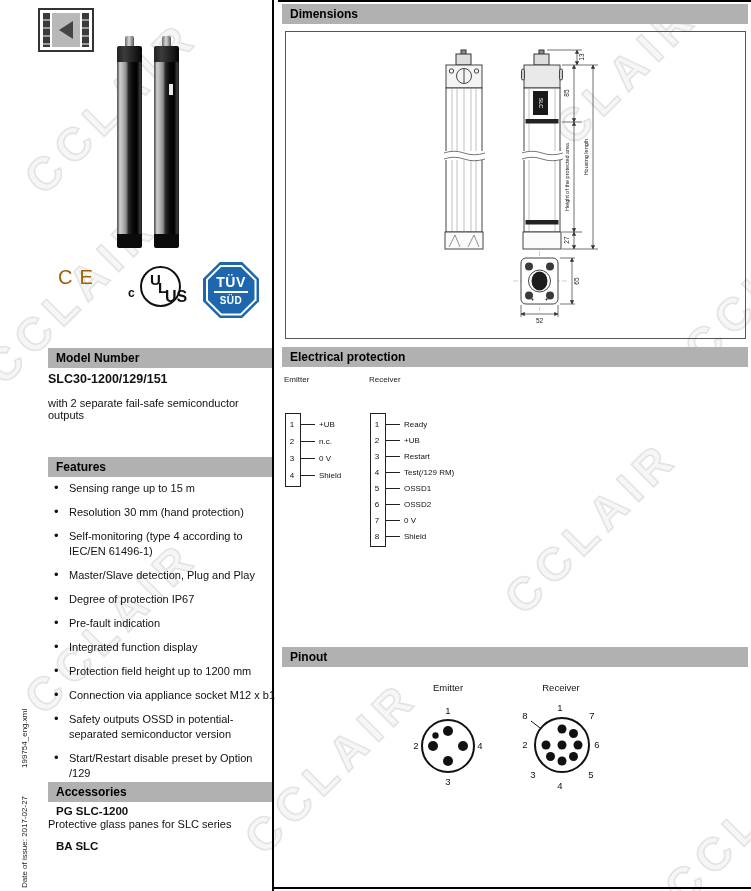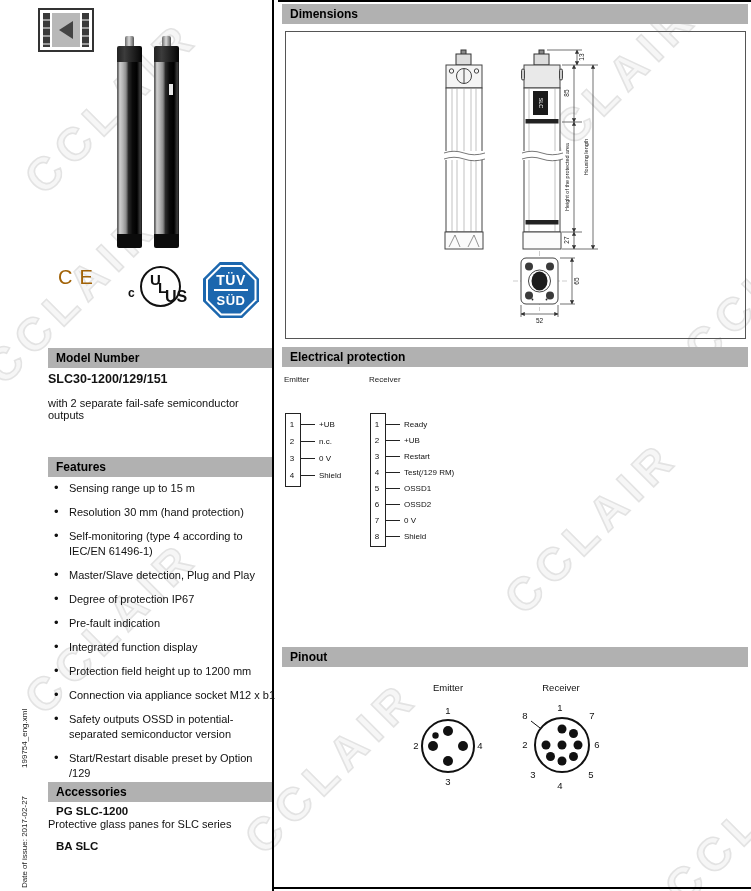--- a/index.html
+++ b/index.html
@@ -49,21 +49,21 @@
   .ul-l { position:absolute; left:30px; top:13px; font-size:15px; }
   .ul-c { position:absolute; left:0;  top:20px; font-size:12px; }
   .ul-us{ position:absolute; left:37px; top:22px; font-size:16px; }
   .tuv { left:203px; top:262px; width:56px; height:56px; }
   .oct { position:absolute; clip-path:polygon(30% 0,70% 0,100% 30%,100% 70%,70% 100%,30% 100%,0 70%,0 30%); }
   .o1 { inset:0;   background:var(--tuv_blue,#1c67ae); }
   .o2 { inset:2.5px; background:#ffffff; }
   .o3 { inset:4.5px; background:var(--tuv_blue,#1c67ae); }
   .tuv-text { position:absolute; inset:0; display:flex; flex-direction:column; align-items:center; justify-content:center; color:#fff; z-index:2; }
   .tuv-top { font-weight:bold; font-size:14px; border-bottom:2px solid #fff; padding:0 2px 1px; letter-spacing:.5px; }
-  .tuv-bottom { font-size:13px; font-weight:bold; margin-top:2px; letter-spacing:.5px; }
+  .tuv-bottom { font-size:10px; font-weight:bold; margin-top:2px; letter-spacing:.5px; }
   
   .model-no { left:48px; top:372px; font-weight:bold; font-size:12.5px; }
   .model-desc { left:48px; top:397px; width:226px; font-size:11px; line-height:12px; }
   .features-list { left:48px; top:481px; width:228px; display:flex; flex-direction:column; gap:9px;
     font-size:11px; line-height:15px; list-style:none; margin:0; padding:0; }
   .features-list li { position:relative; padding-left:21px; }
   .features-list li::before { content:"\2022"; position:absolute; left:6px; top:-1px; font-size:13px; }
   .acc-name { font-weight:bold; font-size:11.5px;padding-left:8px; }
   .acc-desc { font-size:11px; line-height:15px; }
   .acc-1 { left:48px; top:805px; width:226px; }

